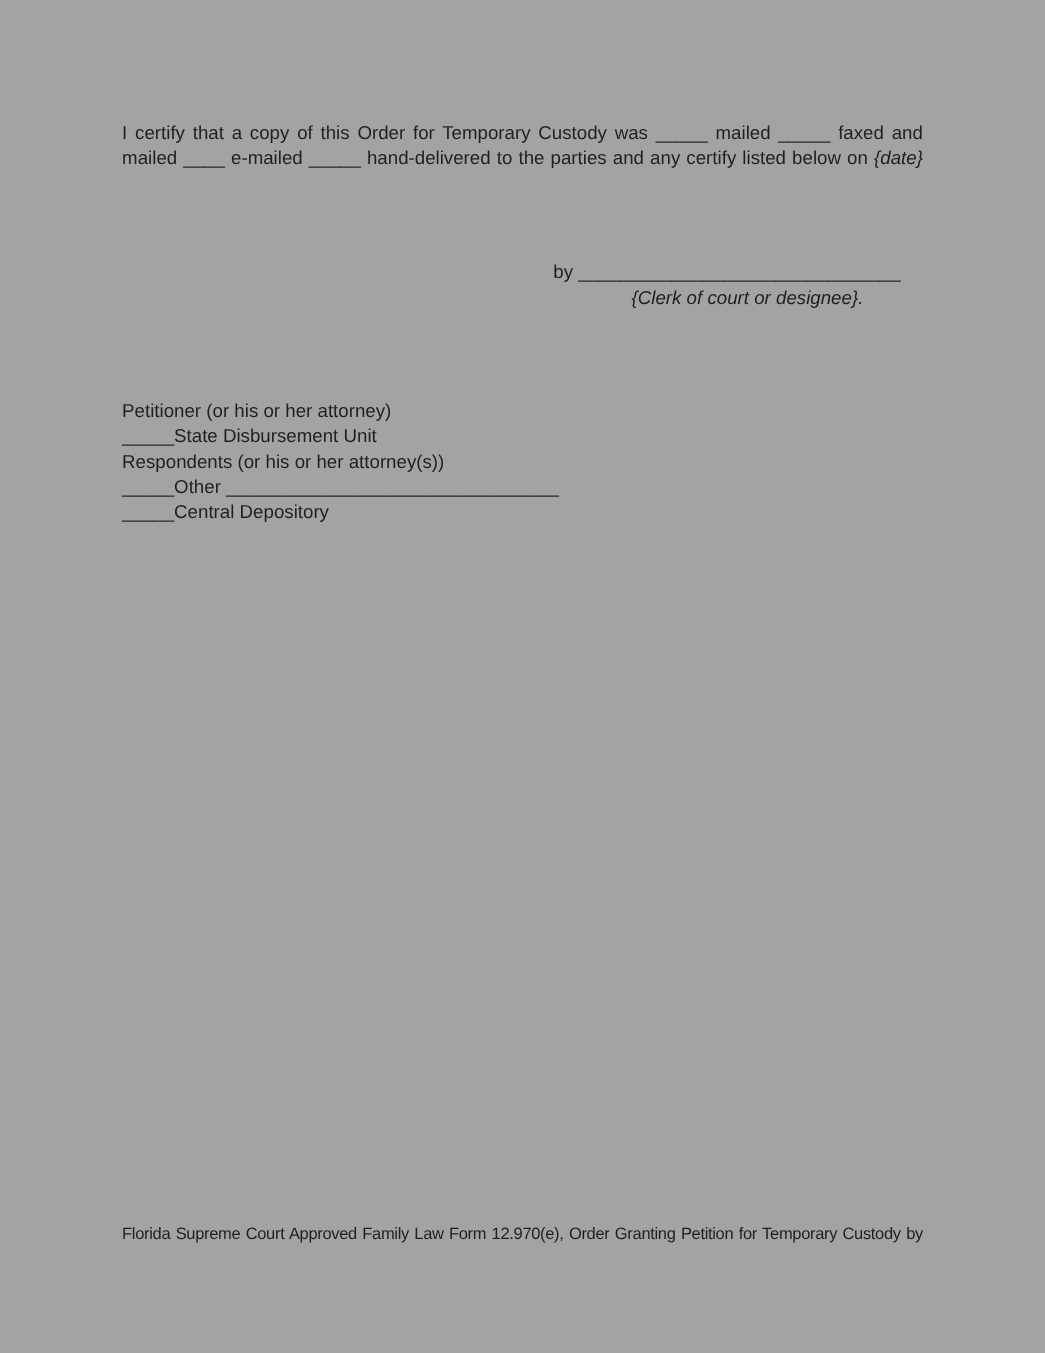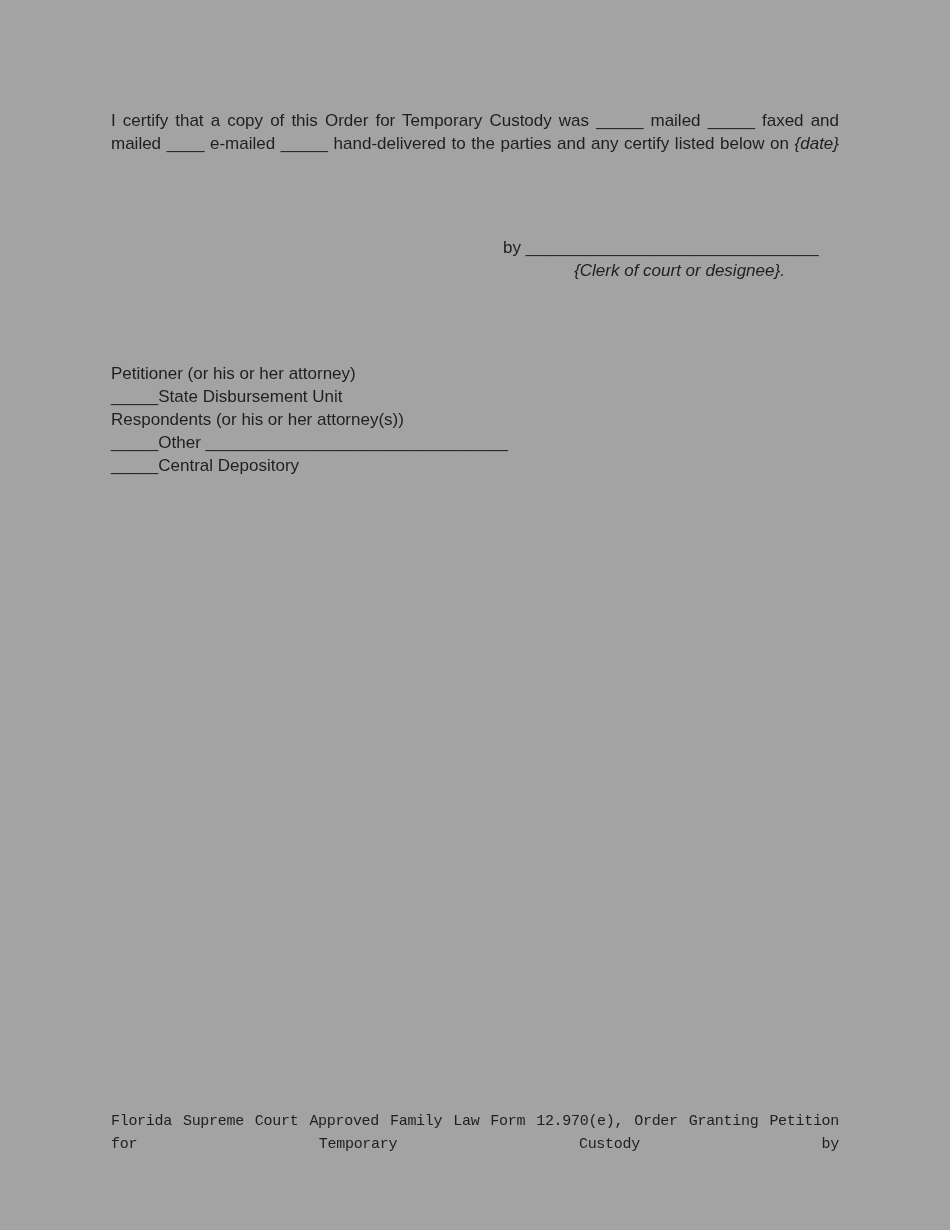--- a/index.html
+++ b/index.html
@@ -31,21 +31,20 @@
   .certify-block { top: 109px; }
   .signature-block { top: 236px; }
   .by-line { padding-left: 392px; box-sizing: border-box; }
   .clerk-line { padding-left: 409px; box-sizing: border-box; text-align: center; }
   .italic { font-style: italic; }
   .recipients-block { top: 332px; margin-top: 30px; }
   .footer-block {
     top: 1110px;
     font-size: 15px;
     letter-spacing: -0.3px;
-    font-family: Liberation Mono, monospace;
   }
 </style>
 </head>
 <body>
 
 <div class="page">
 
   <div class="block certify-block">
     <div class="line just"><span>I certify that a copy of this Order for Temporary Custody was _____ mailed _____ faxed and</span></div>
     <div class="line just"><span>mailed ____ e-mailed _____ hand-delivered to the parties and any certify listed below on </span><span class="italic">{date}</span></div>

